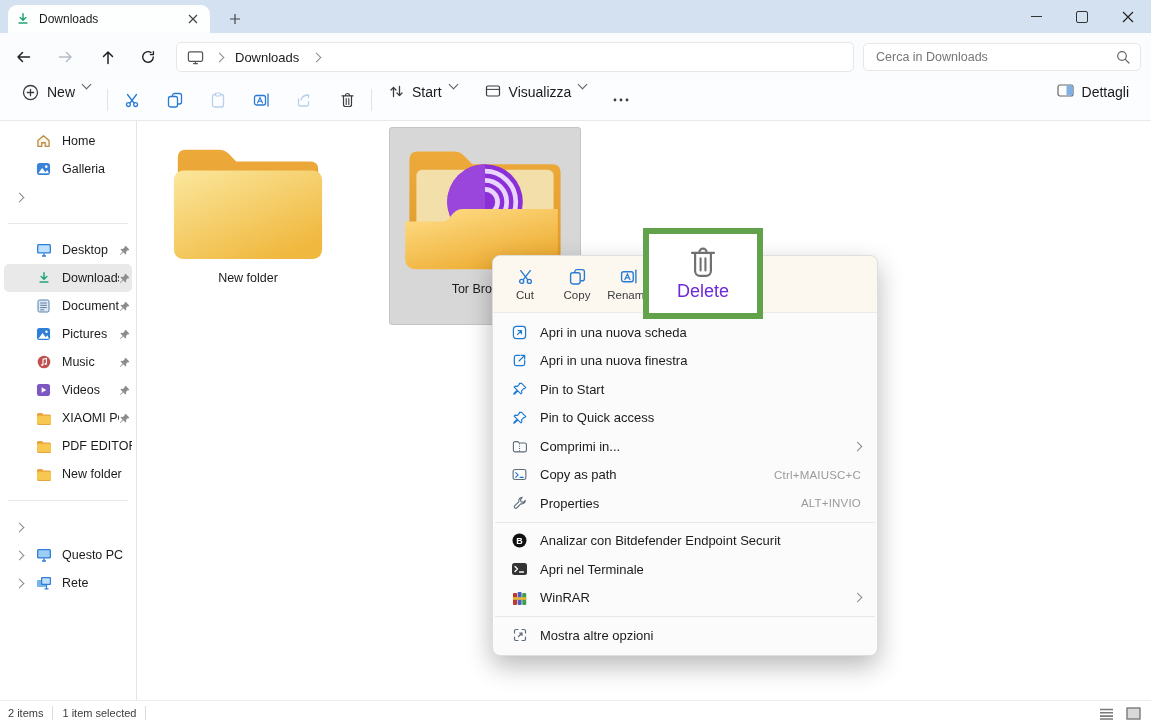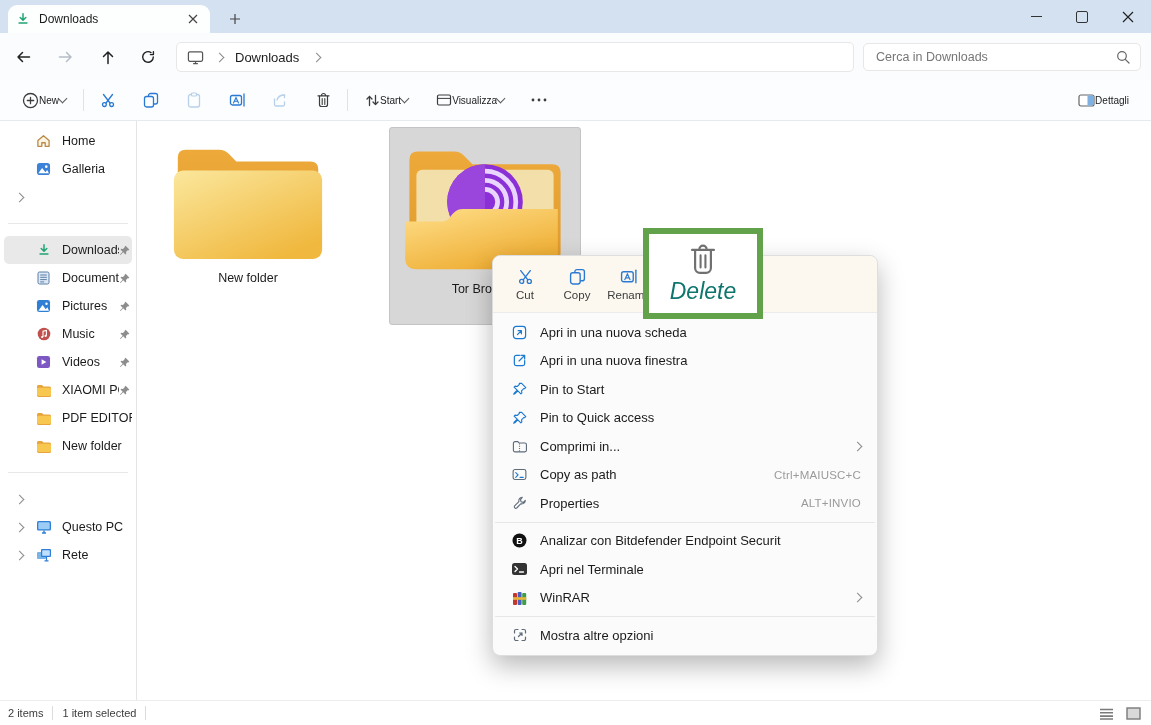--- a/index.html
+++ b/index.html
@@ -27,21 +27,21 @@
       border:1px solid #e7e7e7;border-radius:5px;display:flex;align-items:center;padding:0 10px;box-sizing:border-box;}
   .crumb{font-size:13px;color:#1b1b1b;margin:0 4px;}
   .searchbox{position:absolute;left:863px;top:10px;width:278px;height:28px;background:#ffffff;
       border:1px solid #e7e7e7;border-radius:5px;display:flex;align-items:center;padding:0 10px;box-sizing:border-box;gap:28px;}
   .searchbox input{border:none;outline:none;flex:1;font-size:12.5px;font-family:"Liberation Sans",sans-serif;color:#333;background:transparent;}
   .searchbox input::placeholder{color:#767676;}
 
   
   .toolbar{position:absolute;left:0;top:80px;width:1151px;height:41px;background:#fbfdfe;
       border-bottom:1px solid #e6e9ed;display:flex;align-items:center;box-sizing:border-box;}
-  .tbtn{display:flex;align-items:center;gap:0;padding:0 10px;height:32px;border-radius:5px;font-size:10px;color:#1b1b1b;}
+  .tbtn{display:flex;align-items:flex-start;gap:8px;padding:0 10px;height:32px;border-radius:5px;font-size:14px;color:#1b1b1b;}
   .tico{width:34px;height:32px;display:flex;align-items:center;justify-content:center;border-radius:5px;}
   .tsep{width:1px;height:22px;background:#dfe3e7;margin:0 7px;}
   .caret{width:6px;height:6px;border-right:1.3px solid #5a5a5a;border-bottom:1.3px solid #5a5a5a;
       transform:rotate(45deg);display:inline-block;margin-top:-3px;}
   .chevR{width:6px;height:6px;border-right:1.3px solid #8a8a8a;border-bottom:1.3px solid #8a8a8a;
       transform:rotate(-45deg);display:inline-block;}
   .details-btn{position:absolute;right:12px;top:4px;}
 
   
   .sidebar{position:absolute;left:0;top:121px;width:137px;height:579px;border-right:1px solid #e5e5e5;
@@ -77,21 +77,21 @@
   .mrow{height:28.5px;display:flex;align-items:center;padding:0 12px 0 14px;margin:0 4px;border-radius:4px;}
   .mico{width:17px;display:flex;justify-content:center;}
   .mlabel{font-size:13px;color:#1b1b1b;margin-left:12px;flex:1;white-space:nowrap;overflow:hidden;}
   .mshort{font-size:11.5px;color:#9a9a9a;letter-spacing:.2px;}
   .mdiv{height:1px;background:#e7e7e7;margin:4px 2px;}
 
   
   .callout{position:absolute;left:643px;top:228px;width:120px;height:91px;background:#ffffff;
       border:6px solid #61a24a;box-sizing:border-box;z-index:10;display:flex;flex-direction:column;
       align-items:center;justify-content:center;gap:2px;}
-  .callout .dlabel{font-size:23px;color:#0f766e;font-style:italic;}
+  .callout .dlabel{font-size:18px;color:#6d28d9;}
 </style>
 </head>
 <body>
 
 <div id="app">
 
   <div class="titlebar">
     <div class="tab">
       <span>
         <svg width="14" height="14" viewBox="0 0 16 16">
@@ -282,20 +282,36 @@
     </div>
 
     <div class="srow">
       <span class="exp">
           <span class="chevR"></span>
         </span>
     </div>
 
     <div class="sdivider"></div>
 
+    <div class="srow">
+      <span class="exp"></span>
+      <span class="sico">
+        <svg width="16" height="14" viewBox="0 0 16 14">
+            <rect x="1" y="1" width="14" height="9.5" rx="1.5" fill="#2f7fd6"></rect>
+            <rect x="2.3" y="2.3" width="11.4" height="6.9" rx=".8" fill="#bfe0ff"></rect>
+            <path d="M6 13h4M8 10.5V13" stroke="#2f7fd6" stroke-width="1.4"></path>
+          </svg>
+      </span>
+      <span class="slabel">Desktop</span>
+      <span class="pin">
+        <svg width="11" height="11" viewBox="0 0 12 12">
+            <path d="M7.2.9l4 4-1 1-.7-.1-1.9 1.9.3 1.8-.9.9L4.6 8 2 10.6l-1 .4.4-1L4 7.4 1.6 5l.9-.9 1.8.3L6.2 2.5 6.1 1.8z" fill="#8d8d8d"></path>
+          </svg>
+      </span>
+    </div>
 
     <div class="srow sel">
       <span class="exp"></span>
       <span class="sico">
         <svg width="14" height="14" viewBox="0 0 16 16">
             <path d="M8 2v7M4.8 6.2 8 9.4l3.2-3.2M3.5 12.5h9" stroke="#1fa573" stroke-width="1.7" fill="none" stroke-linecap="round" stroke-linejoin="round"></path>
           </svg>
       </span>
       <span class="slabel">Downloads</span>
       <span class="pin">

